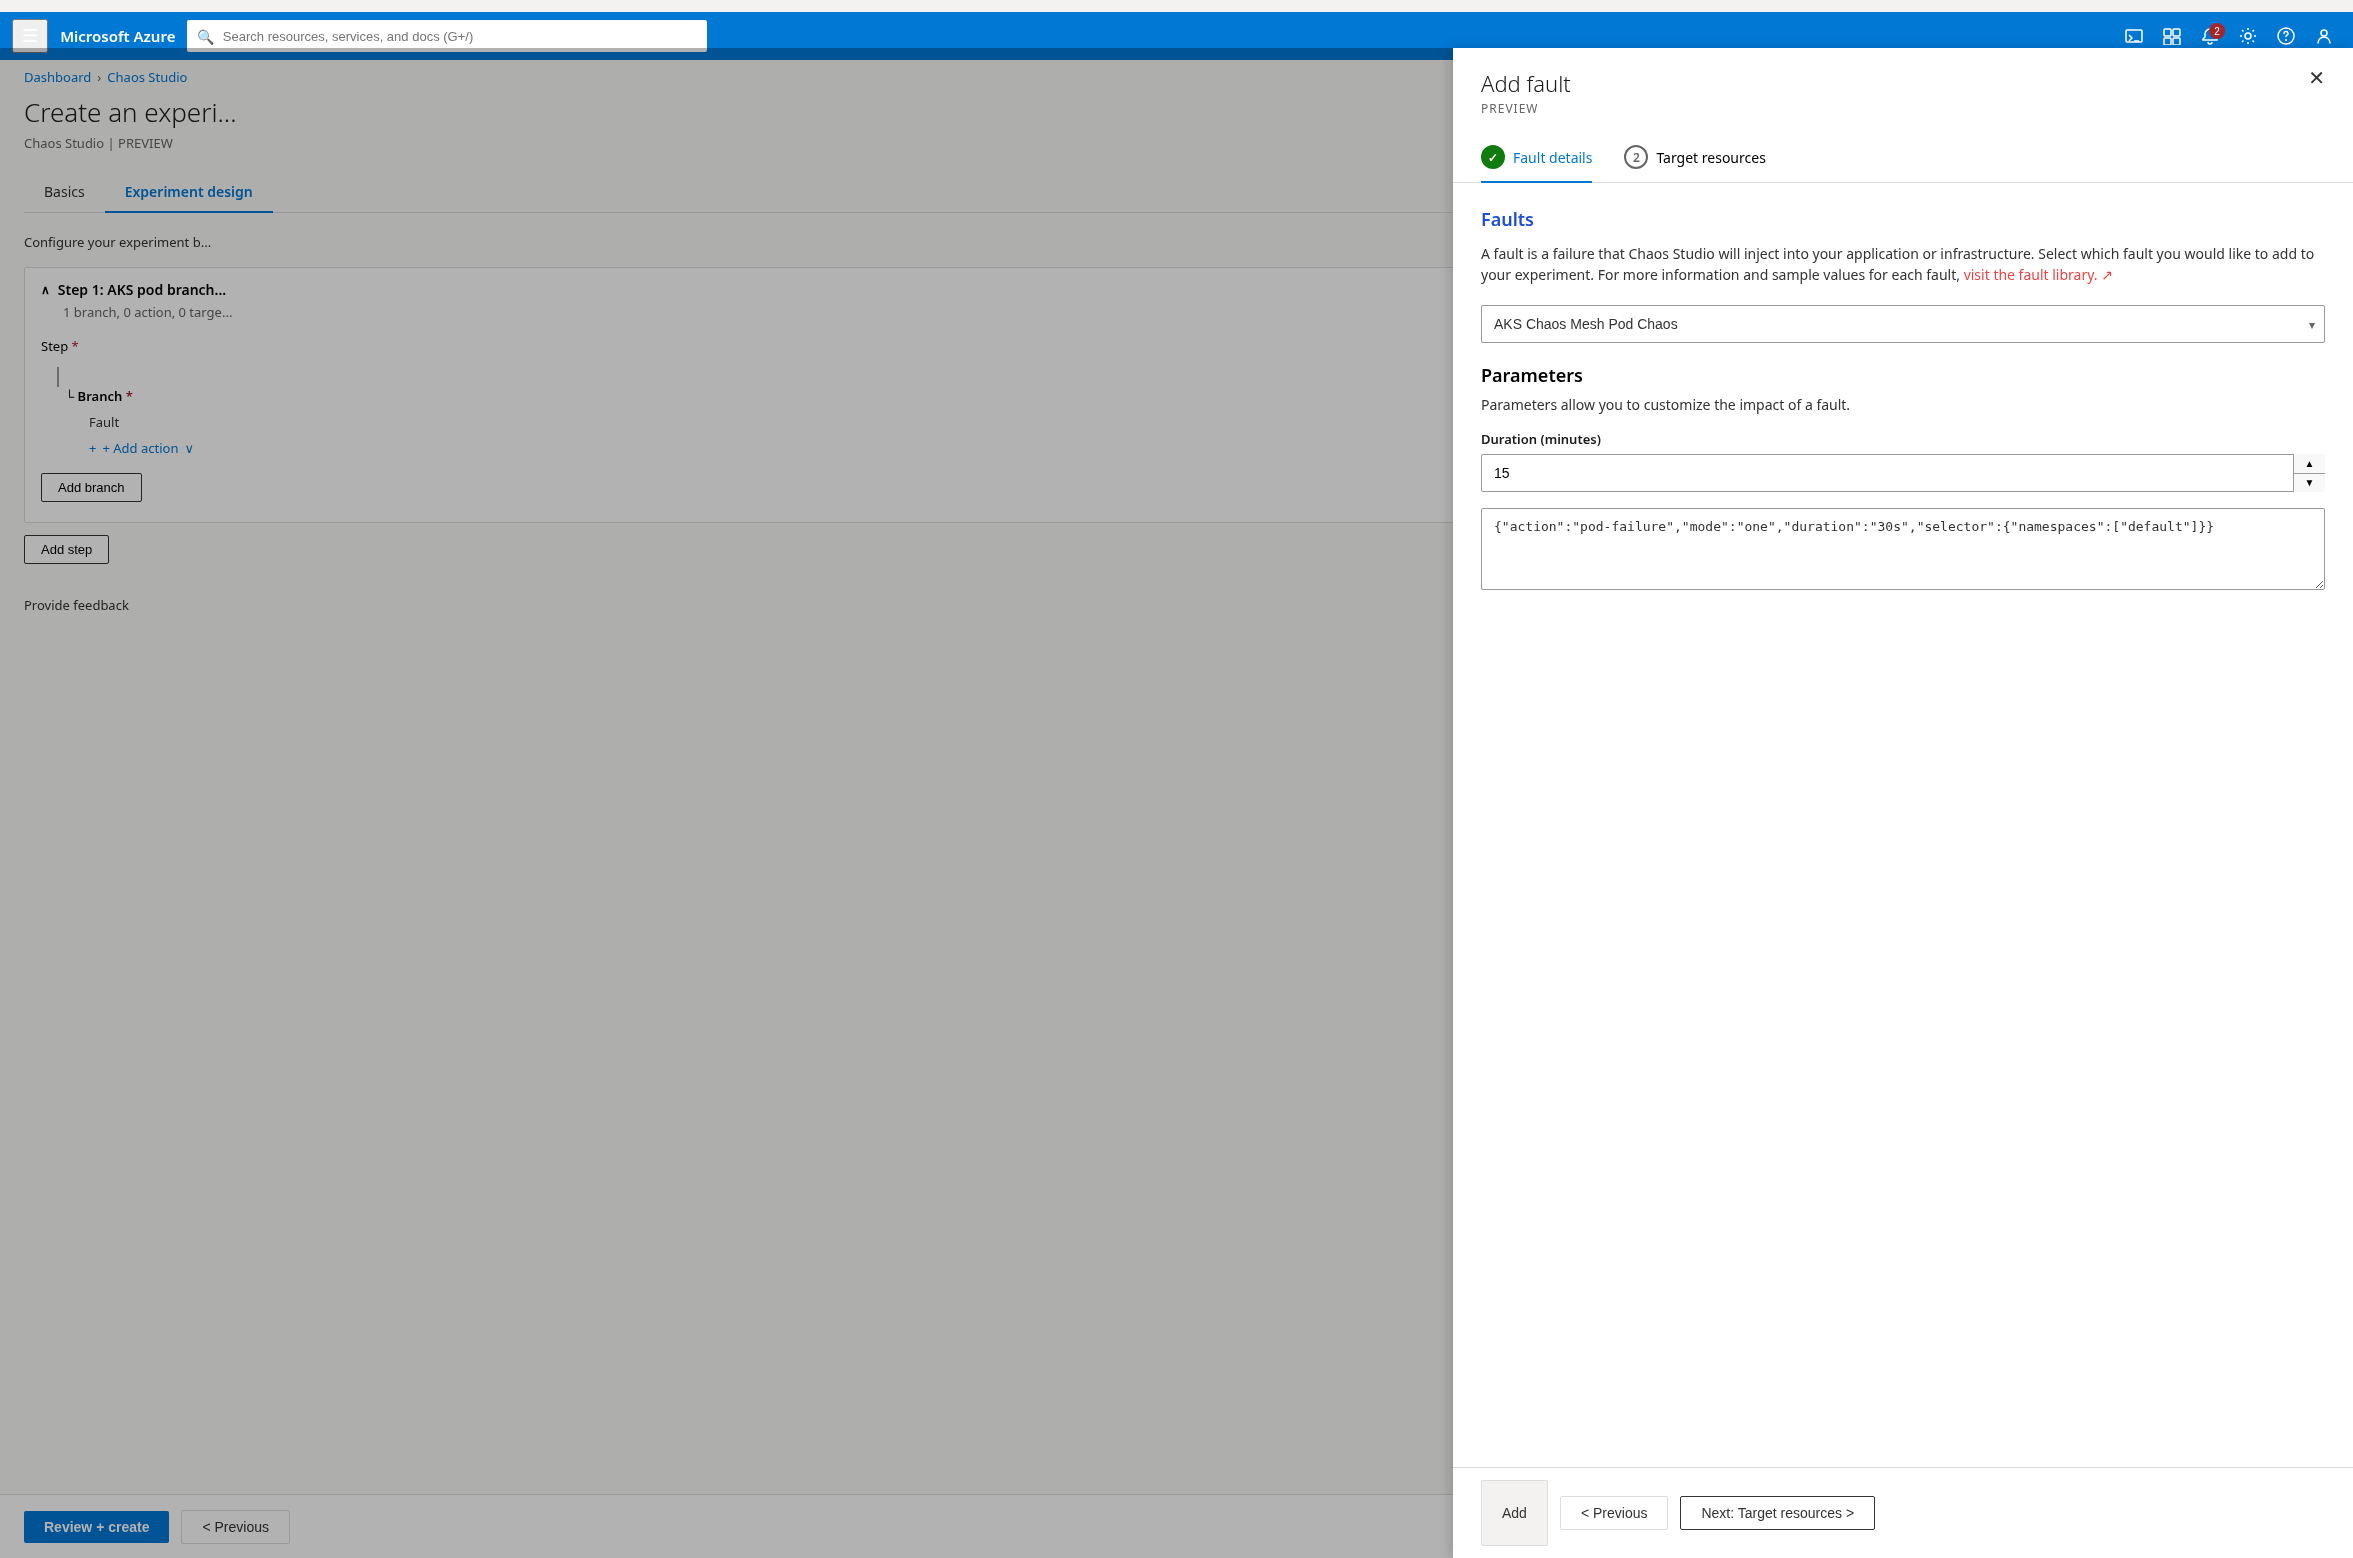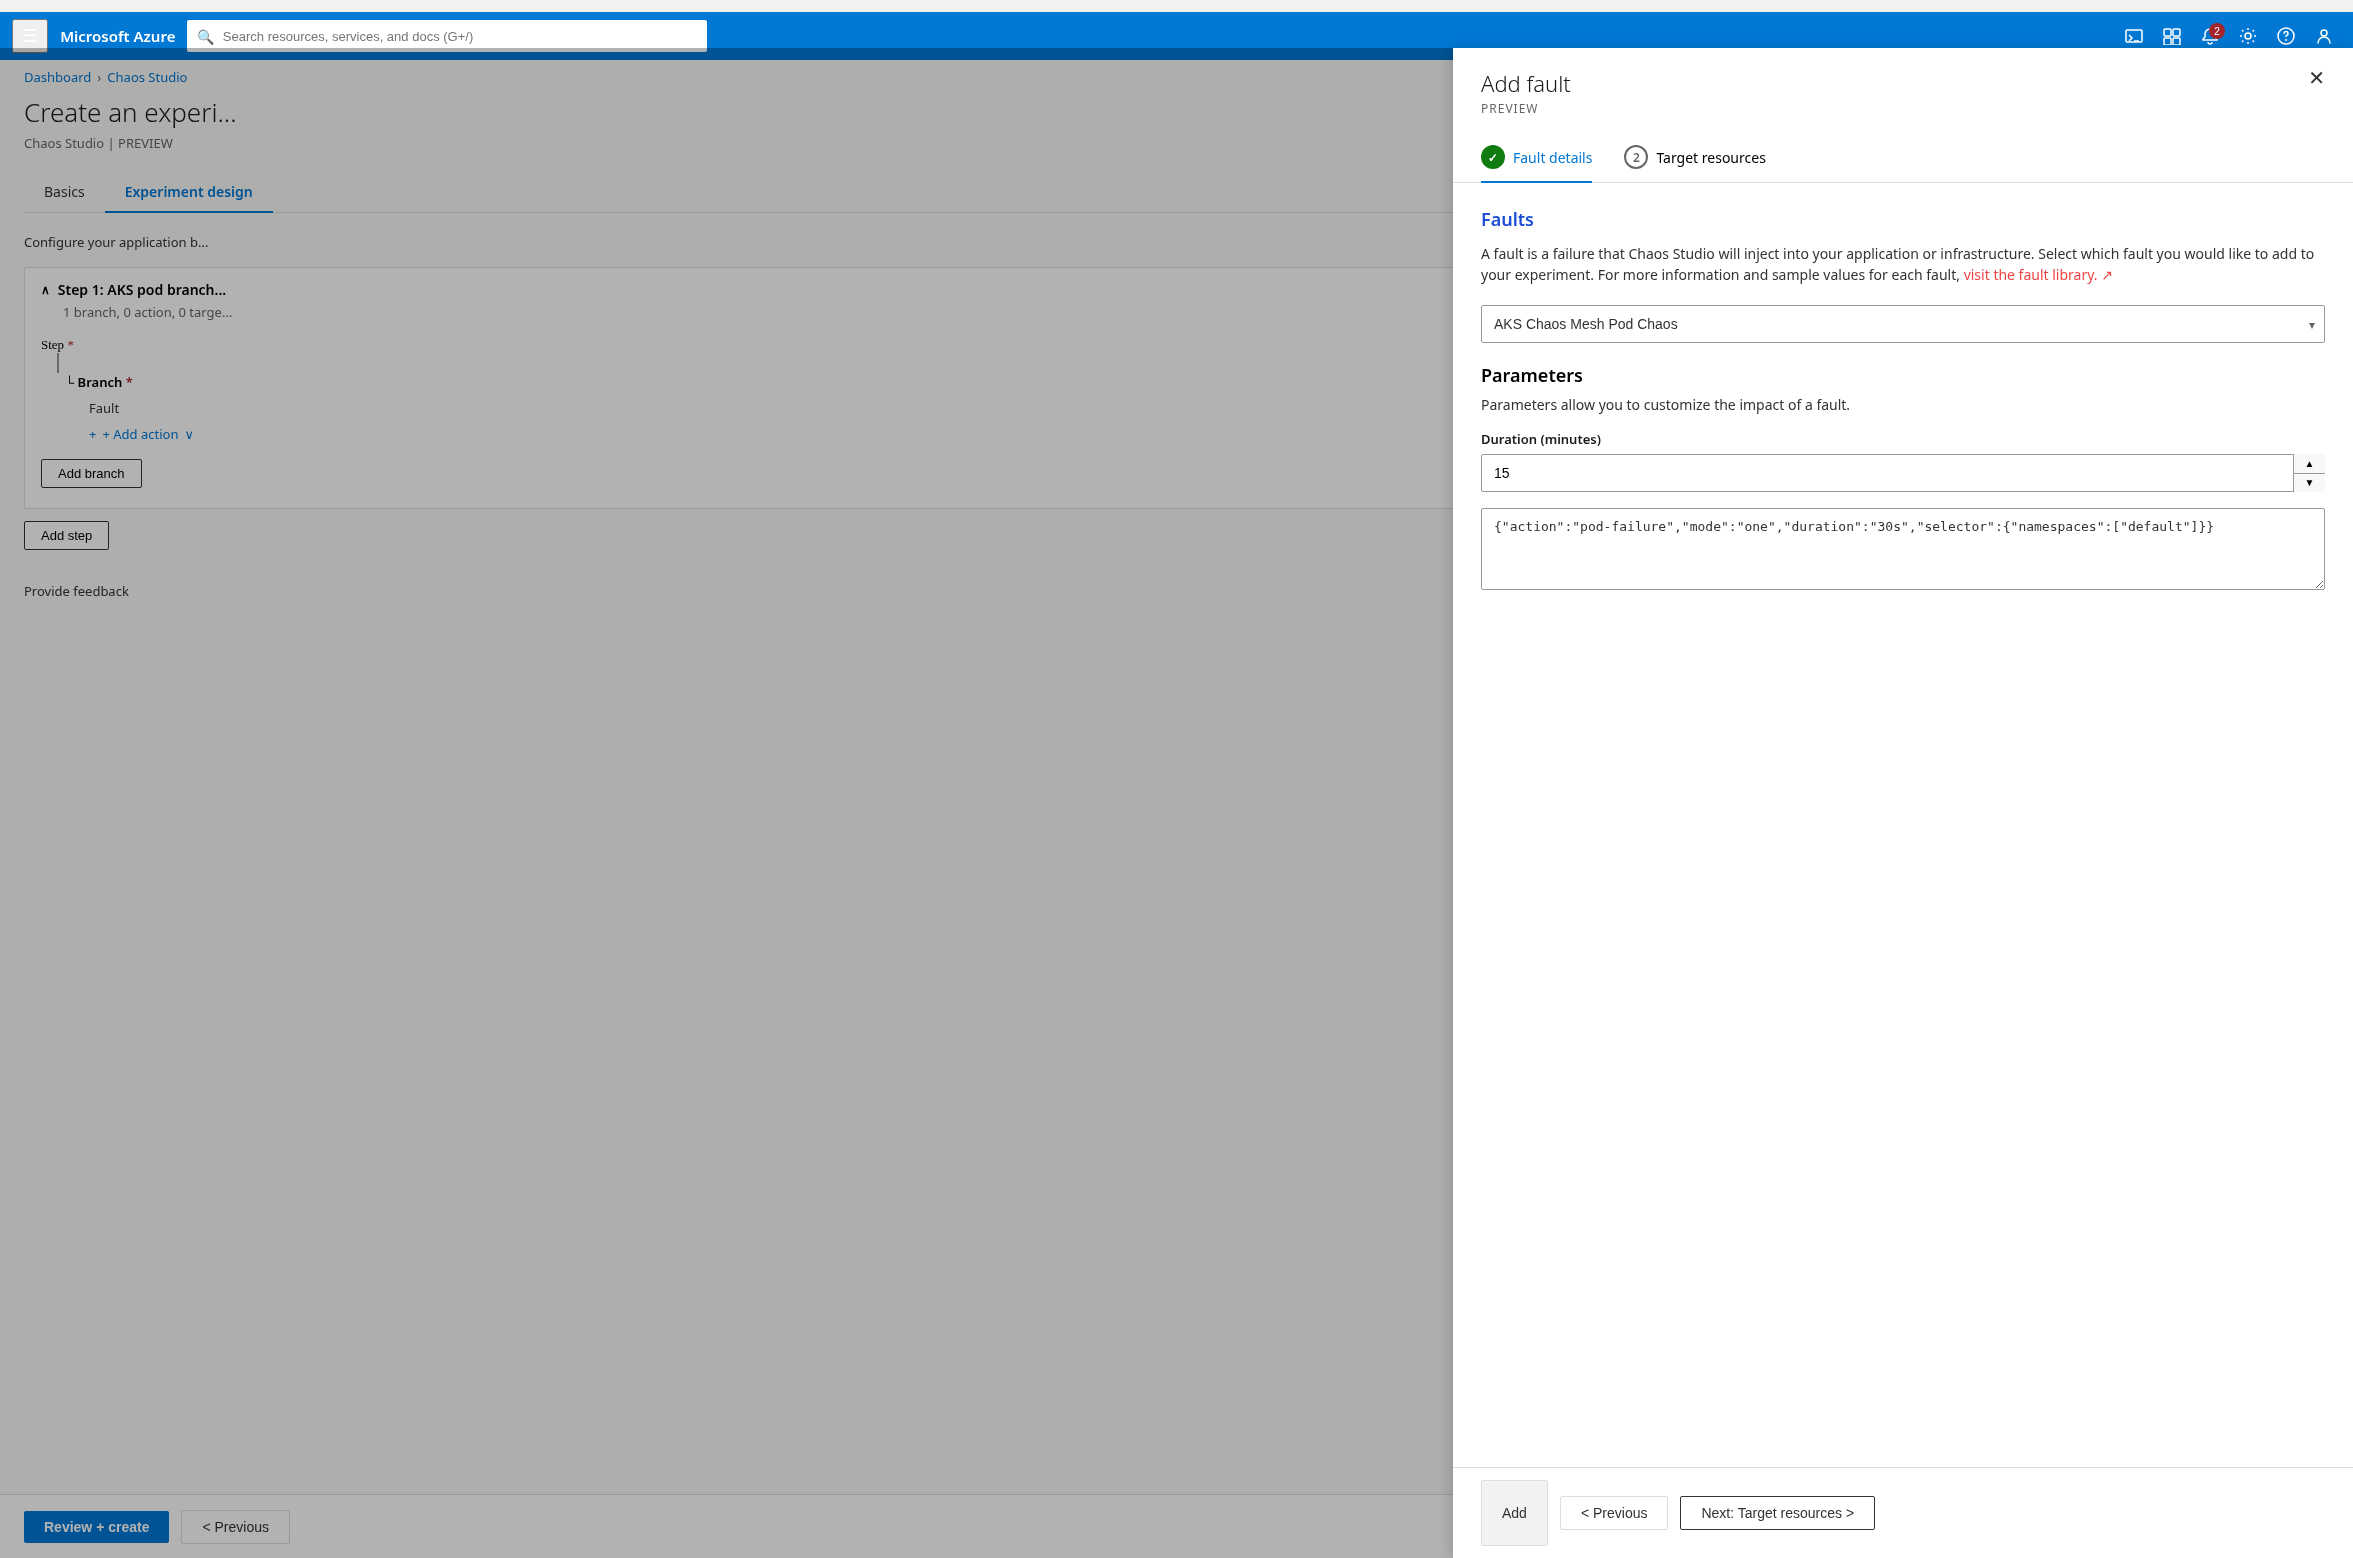--- a/index.html
+++ b/index.html
@@ -165,23 +165,22 @@
     }
     .chevron-icon { font-size: 12px; cursor: pointer; }
 
     .step-inner {
       padding: 16px 0 8px 0;
     }
     .field-row {
       display: flex;
       align-items: flex-start;
       gap: 8px;
-      margin-bottom: 0;
-      font-size: 13px;
-      font-family: Liberation Serif, serif;
+      margin-bottom: 12px;
+      font-size: 13px;
     }
     .field-required { color: #a4262c; }
 
     .branch-row {
       display: flex;
       align-items: center;
       gap: 8px;
       padding-left: 24px;
       font-size: 13px;
       font-weight: 600;
@@ -587,21 +586,21 @@
     <h1 class="page-title">Create an experi...</h1>
     <div class="page-subtitle">Chaos Studio | PREVIEW</div>
 
     
     <div class="tab-bar">
       <div class="tab-item">Basics</div>
       <div class="tab-item active">Experiment design</div>
     </div>
 
     
-    <div class="section-header-label">Configure your application b...</div>
+    <div class="section-header-label">Configure your experiment b...</div>
 
     
     <div class="step-card">
       <div class="step-title-row">
         <span class="chevron-icon">∧</span>
         <span>Step 1: AKS pod branch...</span>
       </div>
       <div class="step-meta">1 branch, 0 action, 0 targe...</div>
 
       <div class="step-inner">

